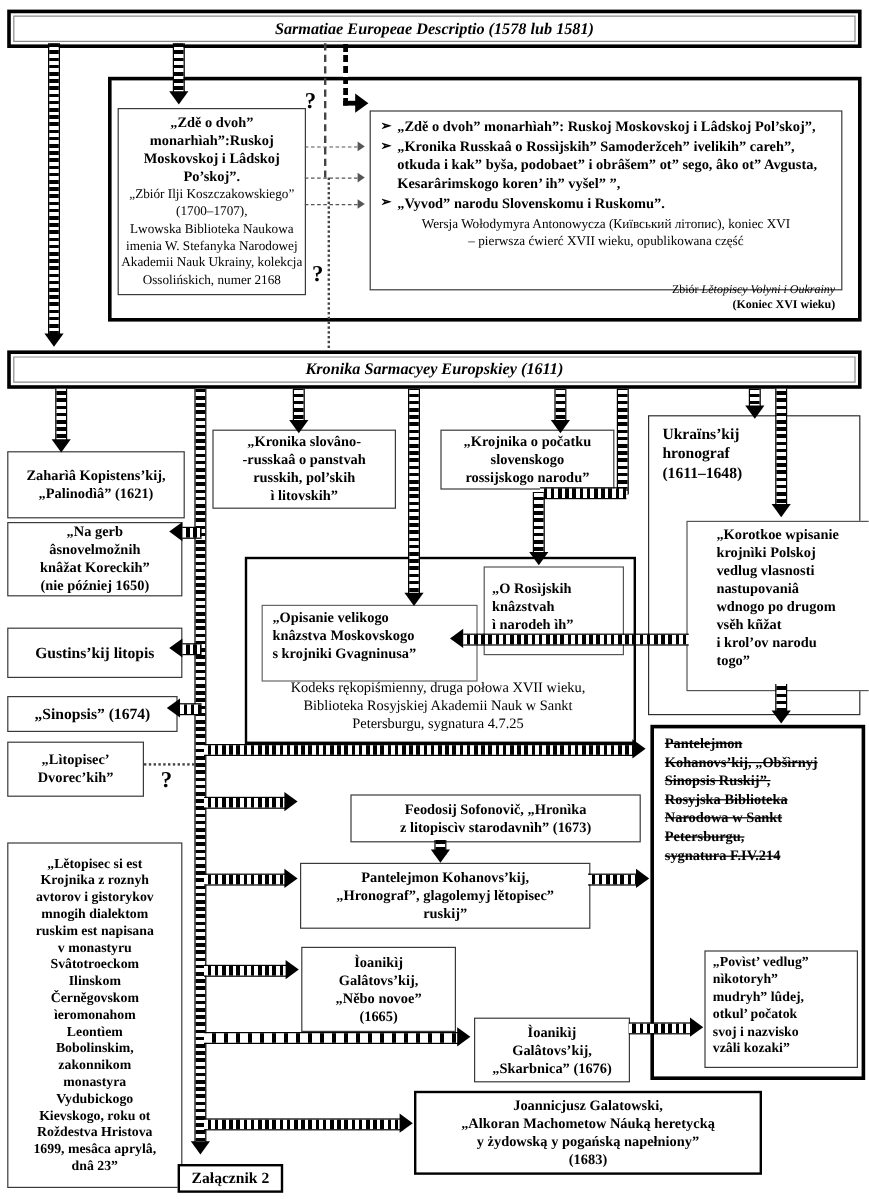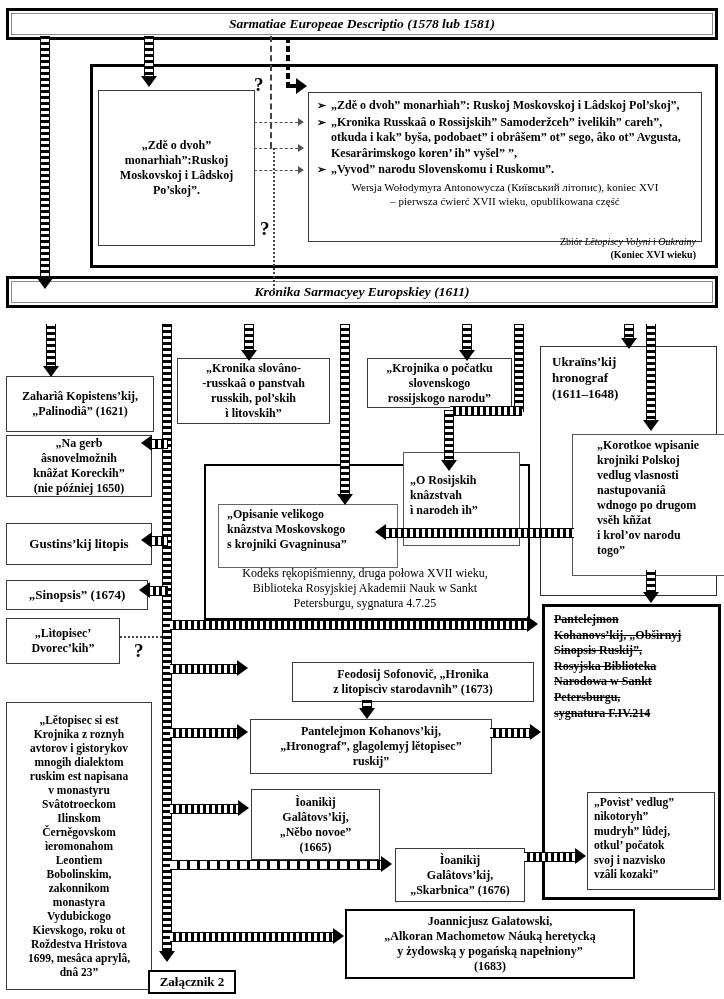--- a/index.html
+++ b/index.html
@@ -42,29 +42,35 @@
   .caption .it{font-style:italic;}
   .caption .b{display:block;font-weight:bold;}
   .strike{text-decoration:line-through;}
 </style>
 </head>
 <body>
 
 <div class="stage">
 
   <div class="bar" style="top:8px;">Sarmatiae Europeae Descriptio (1578 lub 1581)</div>
-  <div class="bar" style="top:276px;">Kronika Sarmacyey Europskiey (1611)</div>
+  <div class="bar" style="top:292px;">Kronika Sarmacyey Europskiey (1611)</div>
 
   <div class="frame" style="left:90px;top:64px;width:622px;height:198px;"></div>
 
   <div class="box" style="left:98px;top:90px;width:151px;height:150px;padding:2px;">
     <div class="plain" style="position:static;font-size:12px;">„Zdě o dvoh”
 monarhìah”:Ruskoj
 Moskovskoj i Lâdskoj
 Po’skoj”.</div>
+    <div class="plain" style="position:static;font-weight:normal;font-size:11px;line-height:1.3;">„Zbiór Ilji Koszczakowskiego”
+(1700–1707),
+Lwowska Biblioteka Naukowa
+imenia W. Stefanyka Narodowej
+Akademii Nauk Ukrainy, kolekcja
+Ossolińskich, numer 2168</div>
   </div>
 
   <div class="box left" style="left:308px;top:92px;width:376px;height:138px;padding:5px 8px;white-space:normal;">
     <div class="bullets">
       <div class="bullet">
         <span class="bmark">➢</span>
         <span>„Zdě o dvoh” monarhìah”: Ruskoj Moskovskoj i Lâdskoj Pol’skoj”,</span>
       </div>
       <div class="bullet">
         <span class="bmark">➢</span>
@@ -129,21 +135,21 @@
 Bobolinskim,
 zakonnikom
 monastyra
 Vydubickogo
 Kievskogo, roku ot
 Roždestva Hristova
 1699, mesâca aprylâ,
 dnâ 23”</div>
 
   <div class="frame" style="left:204px;top:464px;width:322px;height:152px;border-width:2.5px;"></div>
-  <div class="box left" style="left:403px;top:452px;width:103px;height:52px;padding:20px 6px;border-color:#555;">„O Rosìjskih
+  <div class="box left" style="left:403px;top:472px;width:103px;height:52px;padding:10px 6px;border-color:#555;">„O Rosìjskih
 knâzstvah
 ì narodeh ìh”</div>
   <div class="box left" style="left:218px;top:504px;width:162px;height:58px;padding:2px 8px;border-color:#666;">„Opisanie velikogo
 knâzstva Moskovskogo
 s krojniki Gvagninusa”</div>
   <div class="plain" style="left:208px;top:566px;width:314px;text-align:center;font-size:12px;line-height:1.25;">Kodeks rękopiśmienny, druga połowa XVII wieku,
 Biblioteka Rosyjskiej Akademii Nauk w Sankt
 Petersburgu, sygnatura 4.7.25</div>
 
   <div class="box" style="left:250px;top:662px;width:240px;height:38px;margin-left:42px;">Feodosij Sofonovič, „Hronìka

